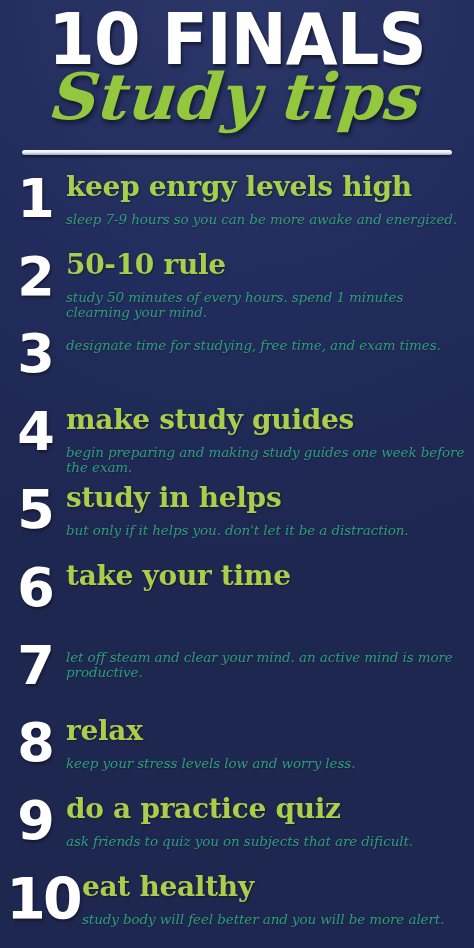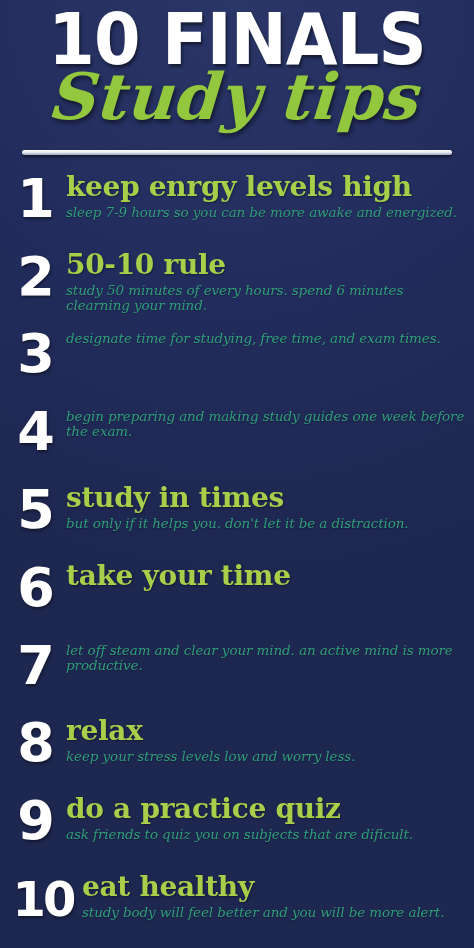--- a/index.html
+++ b/index.html
@@ -106,21 +106,21 @@
     color: #ffffff;
     letter-spacing: -2px;
     text-shadow: 1px 2px 3px rgba(0,0,0,0.42);
     user-select: none;
     margin-top: 2px;
   }
 
   .tip.ten .tip-num {
     width: 74px;
     letter-spacing: -3px;
-    font-size: 48px;
+    font-size: 57px;
   }
 
   .tip-body {
     flex: 1 1 auto;
     min-width: 0;
     padding-left: 2px;
     padding-top: 4px;
   }
 
   .tip-head {
@@ -134,21 +134,21 @@
     letter-spacing: -0.3px;
   }
 
   .tip-sub {
     font-family: "DejaVu Serif", serif;
     font-style: italic;
     font-size: 13.5px;
     line-height: 14.5px;
     color: #2f9e79;
     letter-spacing: -0.1px;
-    margin-top: 4px;
+    margin-top: 11px;
     text-shadow: 0 1px 1px rgba(0,0,0,0.3);
   }
 
   
   .tip { height: 78px; }
   .tip.two   { height: 77px; }
   .tip.four  { height: 78px; }
   .tip.seven { height: 77px; }
   .tip.ten   { height: 72px; }
 </style>
@@ -170,42 +170,43 @@
       <div class="tip-body">
         <div class="tip-head">keep enrgy levels high</div>
         <div class="tip-sub">sleep 7-9 hours so you can be more awake and energized.</div>
       </div>
     </div>
 
     <div class="tip two">
       <div class="tip-num">2</div>
       <div class="tip-body">
         <div class="tip-head">50-10 rule</div>
-        <div class="tip-sub">study 50 minutes of every hours. spend 6 minutes clearning your mind.</div>
+        <div class="tip-sub">study 50 minutes of every hours. spend 1 minutes clearning your mind.</div>
       </div>
     </div>
 
     <div class="tip three">
       <div class="tip-num">3</div>
       <div class="tip-body">
         <div class="tip-sub">designate time for studying, free time, and exam times.</div>
       </div>
     </div>
 
     <div class="tip four">
       <div class="tip-num">4</div>
       <div class="tip-body">
+        <div class="tip-head">make study guides</div>
         <div class="tip-sub">begin preparing and making study guides one week before the exam.</div>
       </div>
     </div>
 
     <div class="tip five">
       <div class="tip-num">5</div>
       <div class="tip-body">
-        <div class="tip-head">study in times</div>
+        <div class="tip-head">study in helps</div>
         <div class="tip-sub">but only if it helps you. don't let it be a distraction.</div>
       </div>
     </div>
 
     <div class="tip six">
       <div class="tip-num">6</div>
       <div class="tip-body">
         <div class="tip-head">take your time</div>
       </div>
     </div>

